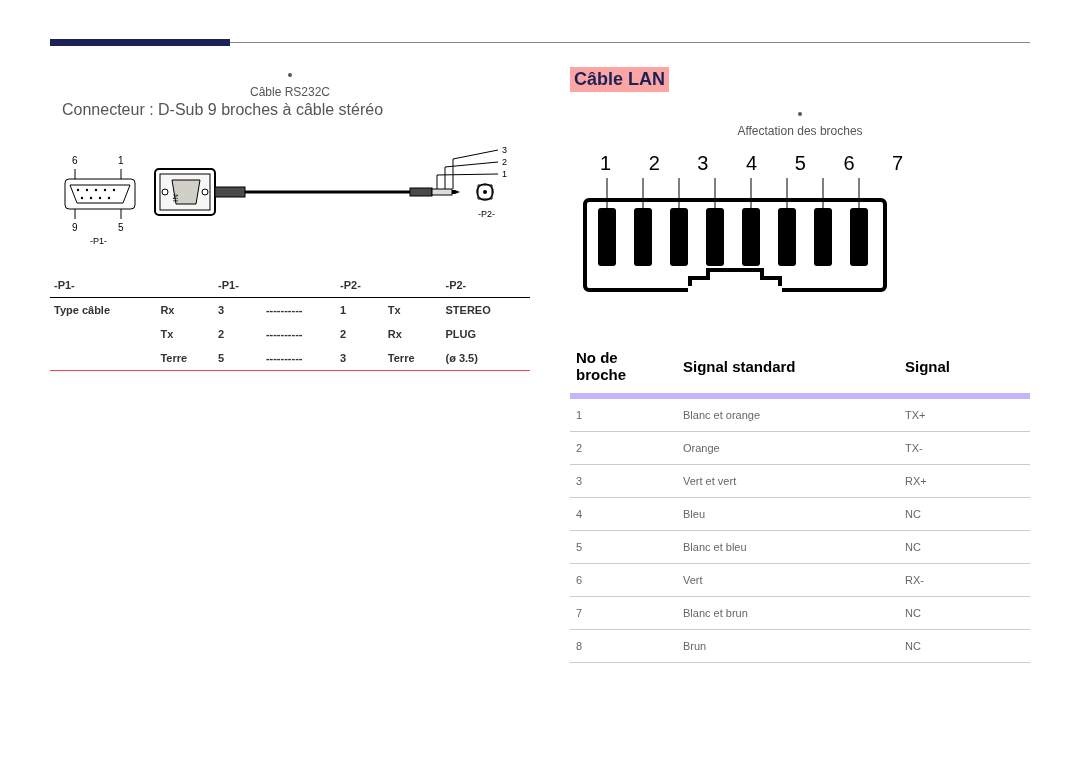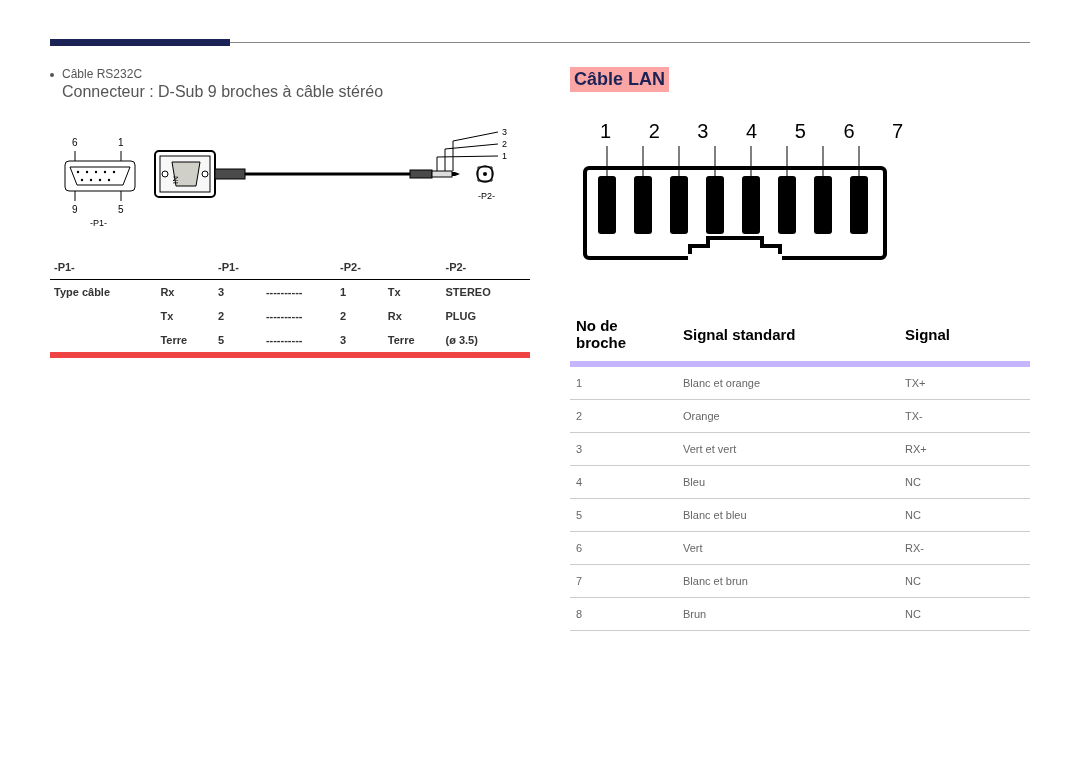--- a/index.html
+++ b/index.html
@@ -36,24 +36,25 @@
   .col-left {
     width: 480px;
     padding-right: 30px;
   }
   .col-right {
     flex: 1;
     padding-left: 10px;
   }
   .bullet-row {
     display: flex;
-    align-items: flex-start;
+    align-items: center;
     gap: 8px;
     font-size: 12px;
     color: #555;
+    flex-direction: column;
   }
   .bullet {
     width: 4px; height: 4px; background: #555; border-radius: 50%;
     margin-top: 6px;
   }
   .subline {
     font-size: 16px;
     color: #555;
     margin-left: 12px;
     margin-top: 2px;
@@ -74,21 +75,21 @@
   }
   table.wiring th, table.wiring td {
     text-align: left;
     padding: 6px 4px;
   }
   table.wiring thead th {
     border-bottom: 1px solid #000;
     font-weight: bold;
   }
   table.wiring tbody tr:last-child td {
-    border-bottom: 6px solid #ef4444;
+    border-bottom: 1px solid #ef4444;
   }
   .bold { font-weight: bold; }
 
   
   .section-title {
     display: inline-block;
     background: #fca5a5;
     font-size: 18px;
     font-weight: bold;
     color: #1a2256;
@@ -240,20 +241,24 @@
             <td class="bold">Terre</td>
             <td class="bold">(ø 3.5)</td>
           </tr>
         </tbody>
       </table>
     </div>
 
     <div class="col-right">
       <div class="section-title">Câble LAN</div>
       <div style="height:14px"></div>
+      <div class="bullet-row">
+        <span class="bullet"></span>
+        <span>Affectation des broches</span>
+      </div>
 
       <div class="lan-diagram">
         <svg width="340" height="160" viewBox="0 0 340 160">
 
           <text x="20" y="20" font-size="20" letter-spacing="16">1  2  3  4  5  6  7  8</text>
 
           <g stroke="#000">
             <line x1="27" y1="28" x2="27" y2="60"></line>
             <line x1="63" y1="28" x2="63" y2="60"></line>
             <line x1="99" y1="28" x2="99" y2="60"></line>

